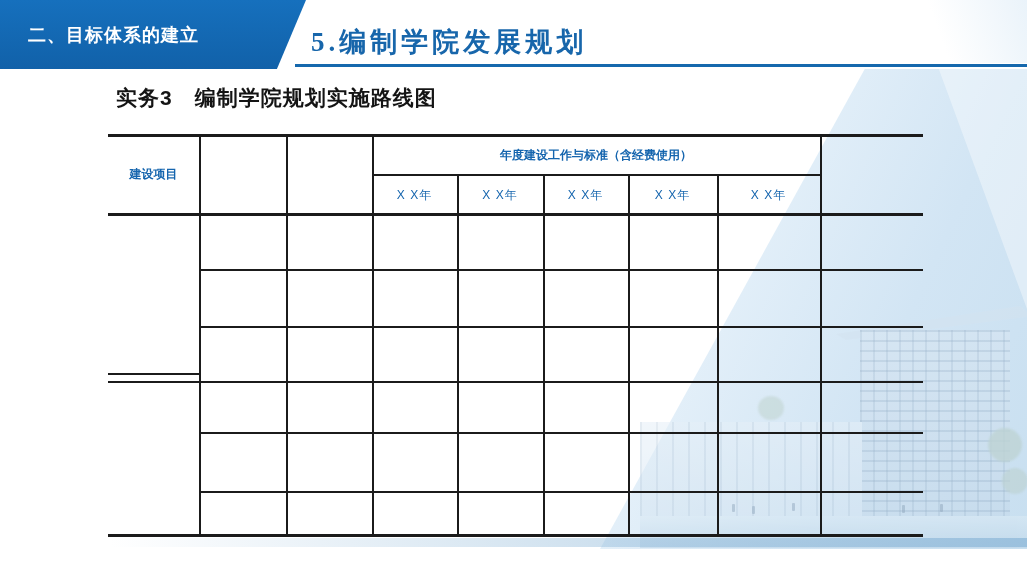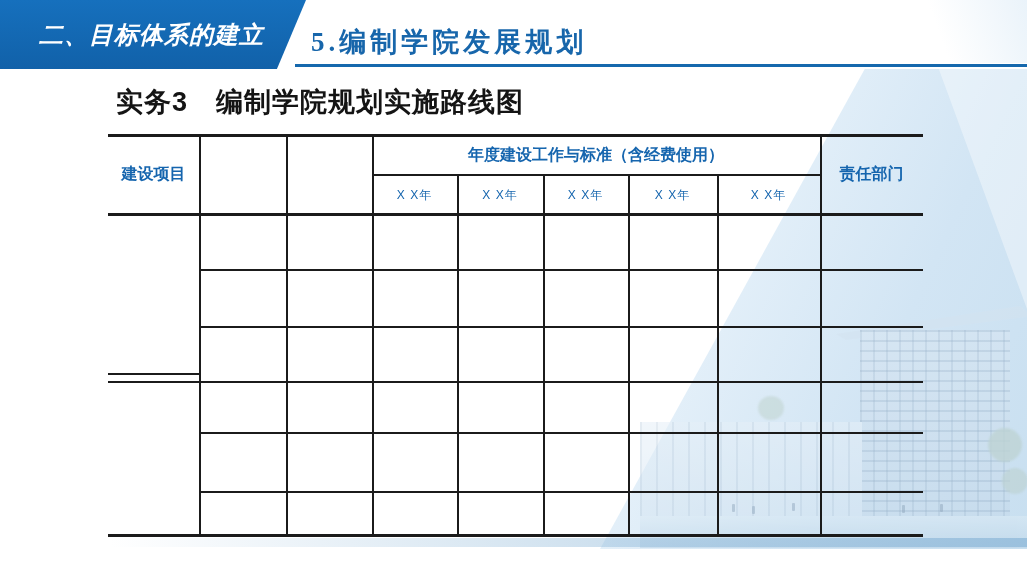--- a/index.html
+++ b/index.html
@@ -56,42 +56,42 @@
   }
   .building .person{position:absolute; width:3px; height:8px; border-radius:1px; background:#66809a; opacity:.55;}
   
   .banner{
     position:absolute; left:0; top:0; width:306px; height:69px;
     background:linear-gradient(#1670bd,#1161a9);
     clip-path:polygon(0 0, 100% 0, 90.5% 100%, 0 100%);
     display:flex; align-items:center;
   }
   .banner-text{
-    color:#ffffff; font-weight:bold; font-size:24px; letter-spacing:1px;
-    padding-left:39px; white-space:nowrap;font-style:italic;
+    color:#ffffff; font-weight:bold; font-size:18px; letter-spacing:1px;
+    padding-left:28px; white-space:nowrap;
   }
   .subtitle{
     position:absolute; left:311px; top:24px; width:400px;
     font-family:"Liberation Serif", serif;
     color:#1766ab; font-size:27px; letter-spacing:4px; font-weight:bold; white-space:nowrap;
   }
   .subtitle-rule{
     position:absolute; left:295px; top:64px; width:732px; height:3px; background:#1568ad;
   }
   
   .page-title{
     position:absolute; left:116px; top:84px;
-    color:#141414; font-weight:bold; font-size:27px; letter-spacing:1px; white-space:nowrap;
+    color:#141414; font-weight:bold; font-size:21px; letter-spacing:1px; white-space:nowrap;
   }
   
   .tbl{position:absolute; left:0; top:0; width:1027px; height:578px;}
   .ln{position:absolute; background:#1b1b1b;}
   .cell{
     position:absolute; display:flex; align-items:center; justify-content:center;
-    color:#1565ae; font-size:16px; font-weight:bold; white-space:nowrap;
+    color:#1565ae; font-size:12px; font-weight:bold; white-space:nowrap;
   }
   .cell.year{font-weight:normal; font-size:12px; letter-spacing:1px;}
   .row-hit{position:absolute; background:transparent;}
 </style>
 </head>
 <body>
 
 <div class="slide">
 
   <div class="bg-facet-main"></div>
@@ -143,21 +143,20 @@
     <div class="ln" style="left:717px;top:175px;width:1.5px;height:362px"></div>
     <div class="ln" style="left:820px;top:135px;width:1.5px;height:402px"></div>
 
     <div class="cell" style="left:108px;top:135px;width:91px;height:79px">建设项目</div>
     <div class="cell" style="left:372px;top:135px;width:448px;height:40px">年度建设工作与标准（含经费使用）</div>
     <div class="cell year" style="left:372px;top:175px;width:85px;height:40px">X X年</div>
     <div class="cell year" style="left:457px;top:175px;width:86px;height:40px">X X年</div>
     <div class="cell year" style="left:543px;top:175px;width:85px;height:40px">X X年</div>
     <div class="cell year" style="left:628px;top:175px;width:89px;height:40px">X X年</div>
     <div class="cell year" style="left:717px;top:175px;width:103px;height:40px">X X年</div>
-    <div class="cell" style="left:820px;top:135px;width:103px;height:79px">责任部门</div>
 
     <div class="row-hit" style="left:108px;top:215px;width:815px;height:54px"></div>
     <div class="row-hit" style="left:108px;top:271px;width:815px;height:55px"></div>
     <div class="row-hit" style="left:108px;top:328px;width:815px;height:53px"></div>
     <div class="row-hit" style="left:108px;top:384px;width:815px;height:48px"></div>
     <div class="row-hit" style="left:108px;top:434px;width:815px;height:57px"></div>
     <div class="row-hit" style="left:108px;top:493px;width:815px;height:41px"></div>
   </div>
 
 </div>

